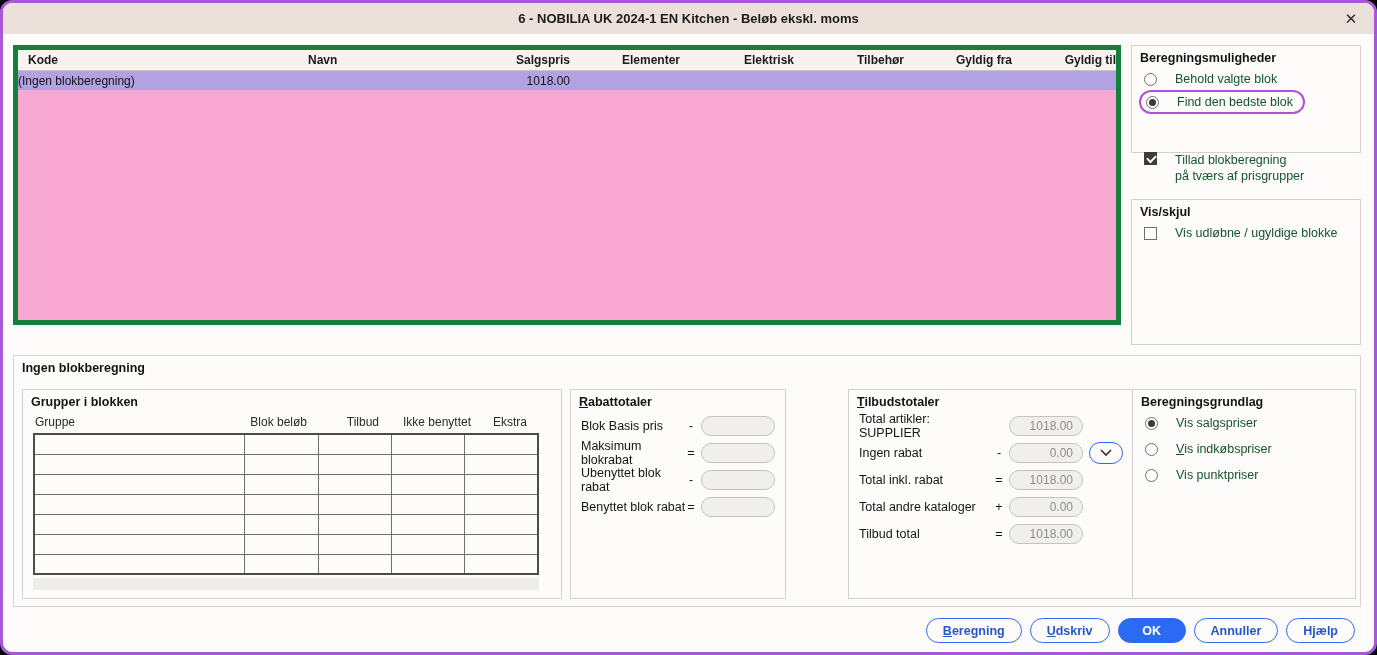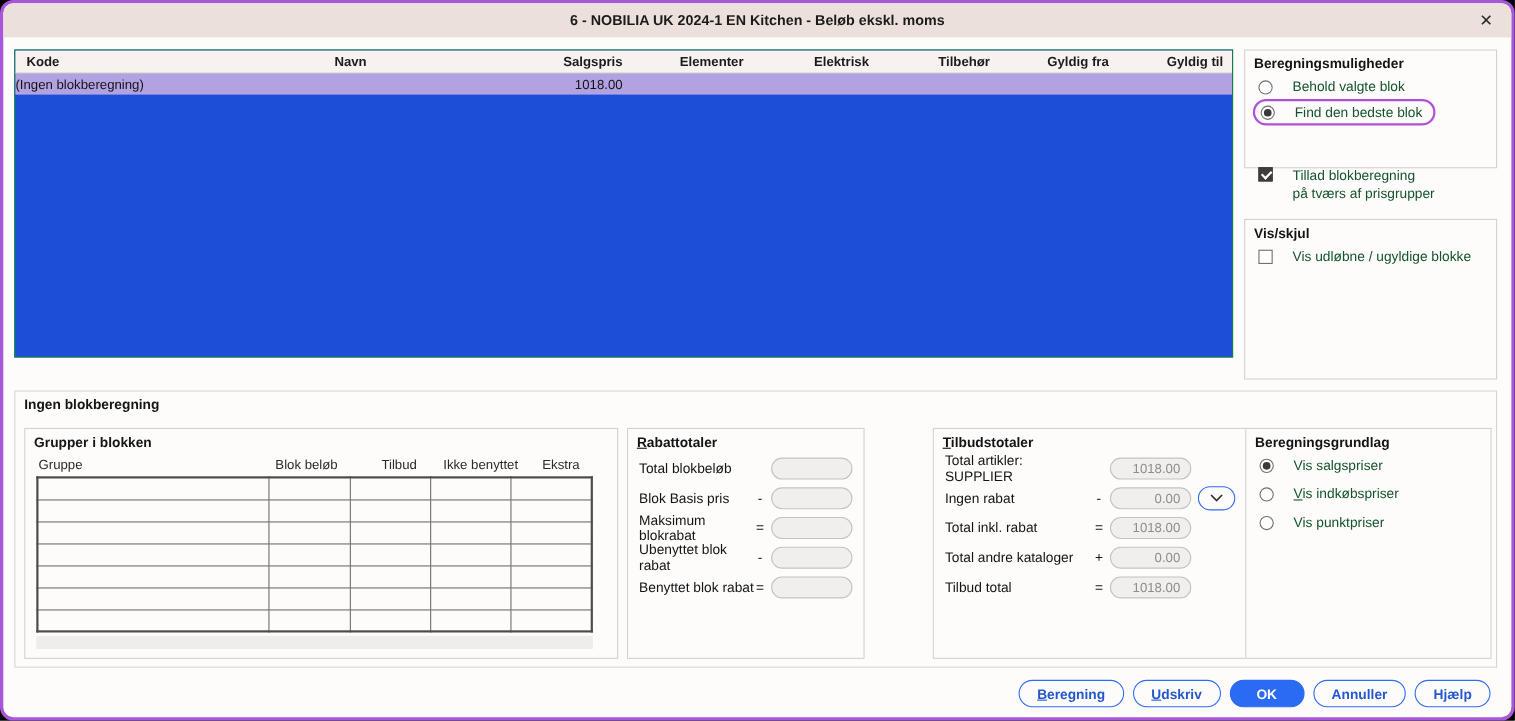--- a/index.html
+++ b/index.html
@@ -11,21 +11,21 @@
   
   .titlebar { position:absolute; left:0; top:0; right:0; height:31px; background:#ece1da;
               display:flex; align-items:center; justify-content:center; }
   .title { font-size:13px; font-weight:bold; color:#1b1b1b; }
   .close-btn { position:absolute; right:12px; top:5px; width:22px; height:22px;
                display:flex; align-items:center; justify-content:center;
                font-size:15px; color:#2b2b2b; cursor:pointer; }
 
   
   .listbox { position:absolute; left:10px; top:42px; width:1108px; height:280px;
-             background:#1d4ed8; border:1px solid #15803d; }
+             background:#f9a8d4; border:5px solid #15803d; }
   .list-header { display:grid; grid-template-columns:280px 170px 106px 110px 114px 110px 108px 104px;
                  height:21px; align-items:center; background:#f7f2f0;
                  border-bottom:1px solid #c9c4c2; font-size:12px; font-weight:bold; color:#1b1b1b; }
   .list-header .c { padding:0 4px; text-align:right; }
   .list-header .c.left { text-align:left; padding-left:10px; }
   .list-row { display:grid; grid-template-columns:280px 170px 106px 110px 114px 110px 108px 104px;
               height:19px; align-items:center; font-size:12px; color:#141414; }
   .list-row.selected { background:#b3a2e2; }
   .list-row .c { padding:0 4px; text-align:right; }
   .list-row .c.left { text-align:left; padding-left:0; }
@@ -222,25 +222,20 @@
               <td class="cn"></td>
             </tr>
       </tbody>
         </table>
       <div class="scroll-strip"></div>
     </div>
 
     <div class="groupbox gb-rabat">
       <div class="gb-title accel">Rabattotaler</div>
       <div class="tot-row">
-        <span class="lbl">Total blokbeløb</span>
-        <span class="op"></span>
-        <span class="pill"></span>
-      </div>
-      <div class="tot-row">
         <span class="lbl">Blok Basis pris</span>
         <span class="op">-</span>
         <span class="pill"></span>
       </div>
       <div class="tot-row">
         <span class="lbl">Maksimum blokrabat</span>
         <span class="op">=</span>
         <span class="pill"></span>
       </div>
       <div class="tot-row">

